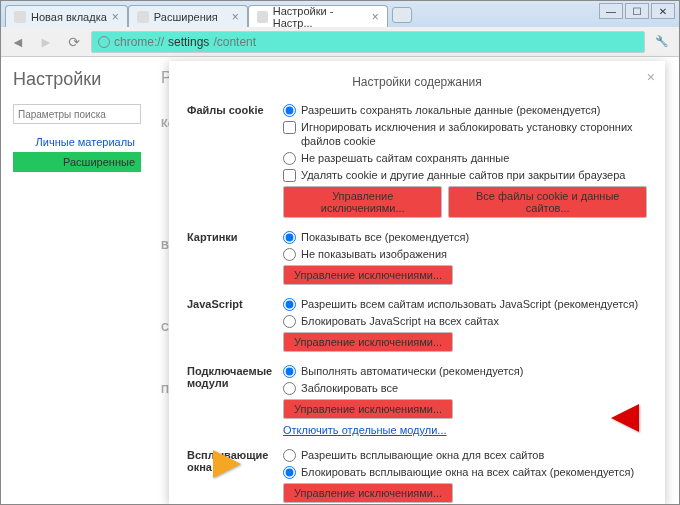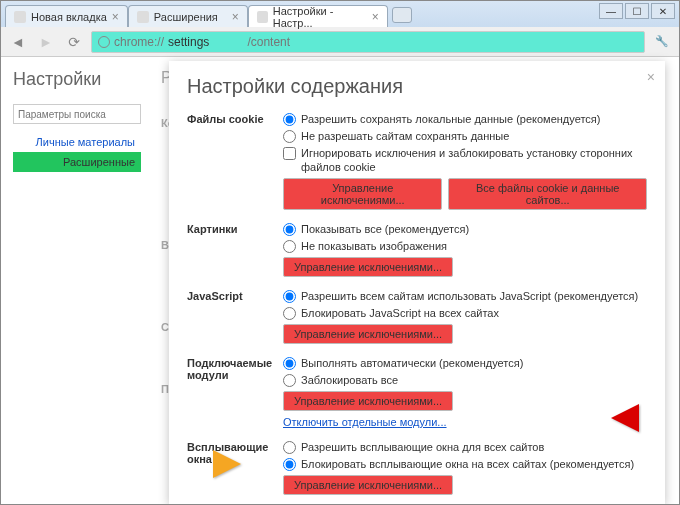--- a/index.html
+++ b/index.html
@@ -15,41 +15,41 @@
 .winctrls { position: absolute; right: 4px; top: 2px; display: flex; gap: 2px; }
 .winbtn { width: 24px; height: 16px; background: #dbe6f2; border: 1px solid #9ab; display: flex; align-items: center; justify-content: center; font-size: 10px; color: #333; }
 
 
 .toolbar { height: 30px; background: #f0f0f0; border-bottom: 1px solid #ccc; display: flex; align-items: center; padding: 0 6px; gap: 6px; }
 .navbtn { width: 22px; height: 22px; display: flex; align-items: center; justify-content: center; color: #888; font-size: 14px; border-radius: 2px; }
 .omnibox { flex: 1; height: 22px; background: #5eead4; border: 1px solid #ccc; border-radius: 2px; display: flex; align-items: center; padding: 0 6px; gap: 4px; font-size: 12px; color: #333; }
 .omnibox .globe { width: 12px; height: 12px; border: 1px solid #888; border-radius: 50%; }
 .omnibox .url-prefix { color: #777; }
 .omnibox .url-bold { color: #333; font-weight: 500; }
-.omnibox .url-suffix { color: #777; margin-left: 34px; }
+.omnibox .url-suffix { color: #777; }
 .wrench { width: 22px; height: 22px; display: flex; align-items: center; justify-content: center; color: #666; }
 
 
 .content { display: flex; height: calc(505px - 26px - 30px - 2px); position: relative; }
 .sidebar { width: 148px; background: #fff; padding: 12px 8px 16px 12px; }
 .sidebar h1 { font-size: 18px; font-weight: normal; color: #666; margin-bottom: 14px; }
 .searchbox { width: 100%; height: 20px; border: 1px solid #ccc; padding: 0 4px; font-size: 10px; color: #999; margin-bottom: 8px; }
 .sidenav { list-style: none; }
 .sidenav li { padding: 4px 6px; text-align: right; font-size: 11px; color: #1155cc; cursor: pointer; }
 .sidenav li.active { background: #22c55e; color: #333; }
 
 
 .mainbg { flex: 1; padding: 12px; color: #888; }
 .mainbg h2 { font-size: 16px; font-weight: normal; color: #aaa; }
 .mainbg .sec { margin-top: 30px; font-weight: bold; color: #aaa; font-size: 11px; }
 
 
 .dialog { position: absolute; left: 168px; top: 4px; right: 14px; bottom: 0; background: #fff; box-shadow: 0 2px 10px rgba(0,0,0,0.25); padding: 14px 18px 0 18px; overflow: hidden; }
 .dialog .closex { position: absolute; right: 10px; top: 8px; color: #aaa; font-size: 14px; }
-.dialog h2 { font-size: 20px; font-weight: normal; color: #555; margin-bottom: 14px; }
+.dialog h2 { font-size: 12px; font-weight: normal; color: #555; margin-bottom: 14px; text-align: center; }
 .section { display: flex; margin-bottom: 12px; }
 .section .label { width: 96px; font-weight: bold; font-size: 11px; color: #333; padding-top: 1px; }
 .section .opts { flex: 1; }
 .opt { display: flex; align-items: flex-start; gap: 5px; margin-bottom: 3px; line-height: 14px; }
 .opt input { margin-top: 1px; }
 .opt label { font-size: 11px; color: #333; }
 .btnrow { margin-top: 4px; display: flex; gap: 6px; }
 .btn { background: #ef4444; border: 1px solid #bbb; border-radius: 2px; padding: 3px 10px; font-size: 11px; color: #333; }
 .link { color: #1155cc; font-size: 11px; text-decoration: underline; margin-top: 5px; display: inline-block; }
 
@@ -120,26 +120,30 @@
     <h2>Настройки содержания</h2>
 
     <div class="section">
       <div class="label">Файлы cookie</div>
       <div class="opts">
         <div class="opt">
             <input type="radio" checked="" style="">
             <label>Разрешить сохранять локальные данные (рекомендуется)</label>
           </div>
         <div class="opt">
-            <input type="radio" style="">
-            <label>Не разрешать сайтам сохранять данные</label>
-          </div>
-        <div class="opt">
             <input type="checkbox" style="">
             <label>Игнорировать исключения и заблокировать установку сторонних файлов cookie</label>
+          </div>
+        <div class="opt">
+            <input type="radio" style="">
+            <label>Не разрешать сайтам сохранять данные</label>
+          </div>
+        <div class="opt">
+            <input type="checkbox" style="">
+            <label>Удалять cookie и другие данные сайтов при закрытии браузера</label>
           </div>
         <div class="btnrow">
           <button class="btn">Управление исключениями...</button>
           <button class="btn">Все файлы cookie и данные сайтов...</button>
         </div>
       </div>
     </div>
 
     <div class="section">
       <div class="label">Картинки</div>

